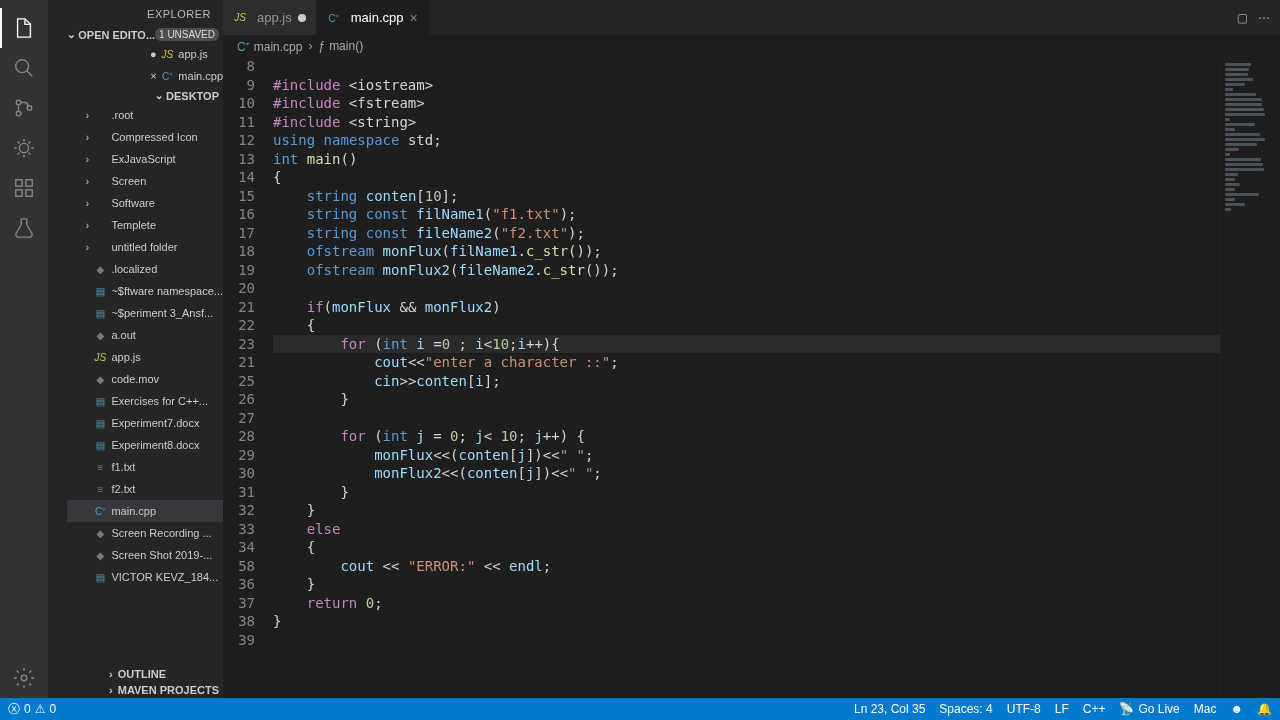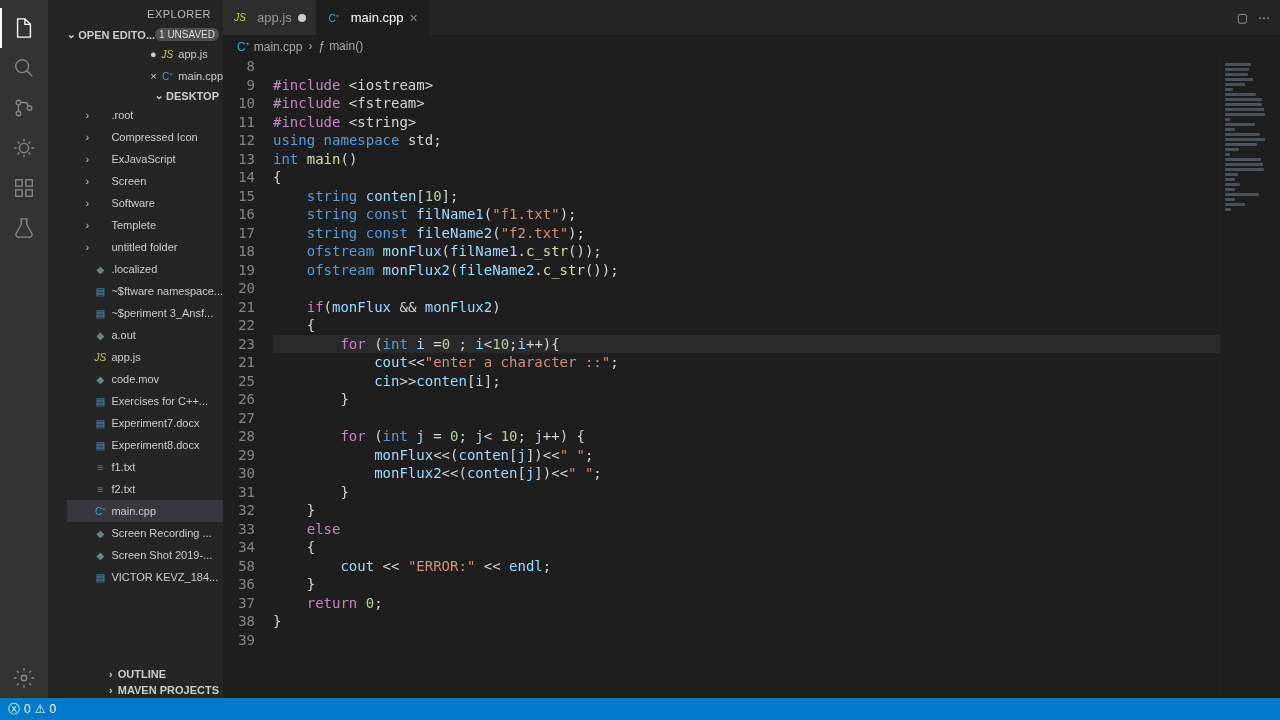--- a/index.html
+++ b/index.html
@@ -392,14 +392,25 @@
               <div class="mm-l" style="width:12%"></div>
           </div>
         </div>
       </div>
     </div>
 
   </div>
 
   <div class="status-bar">
     <span class="sb-item">ⓧ <span>0</span> ⚠ <span>0</span></span>
+    <div class="sb-right">
+      <span class="sb-item">Ln 23, Col 35</span>
+      <span class="sb-item">Spaces: 4</span>
+      <span class="sb-item">UTF-8</span>
+      <span class="sb-item">LF</span>
+      <span class="sb-item">C++</span>
+      <span class="sb-item">📡 <span>Go Live</span></span>
+      <span class="sb-item">Mac</span>
+      <span class="sb-item">☻</span>
+      <span class="sb-item">🔔</span>
+    </div>
   </div>
 </div>
 
 </body></html>

